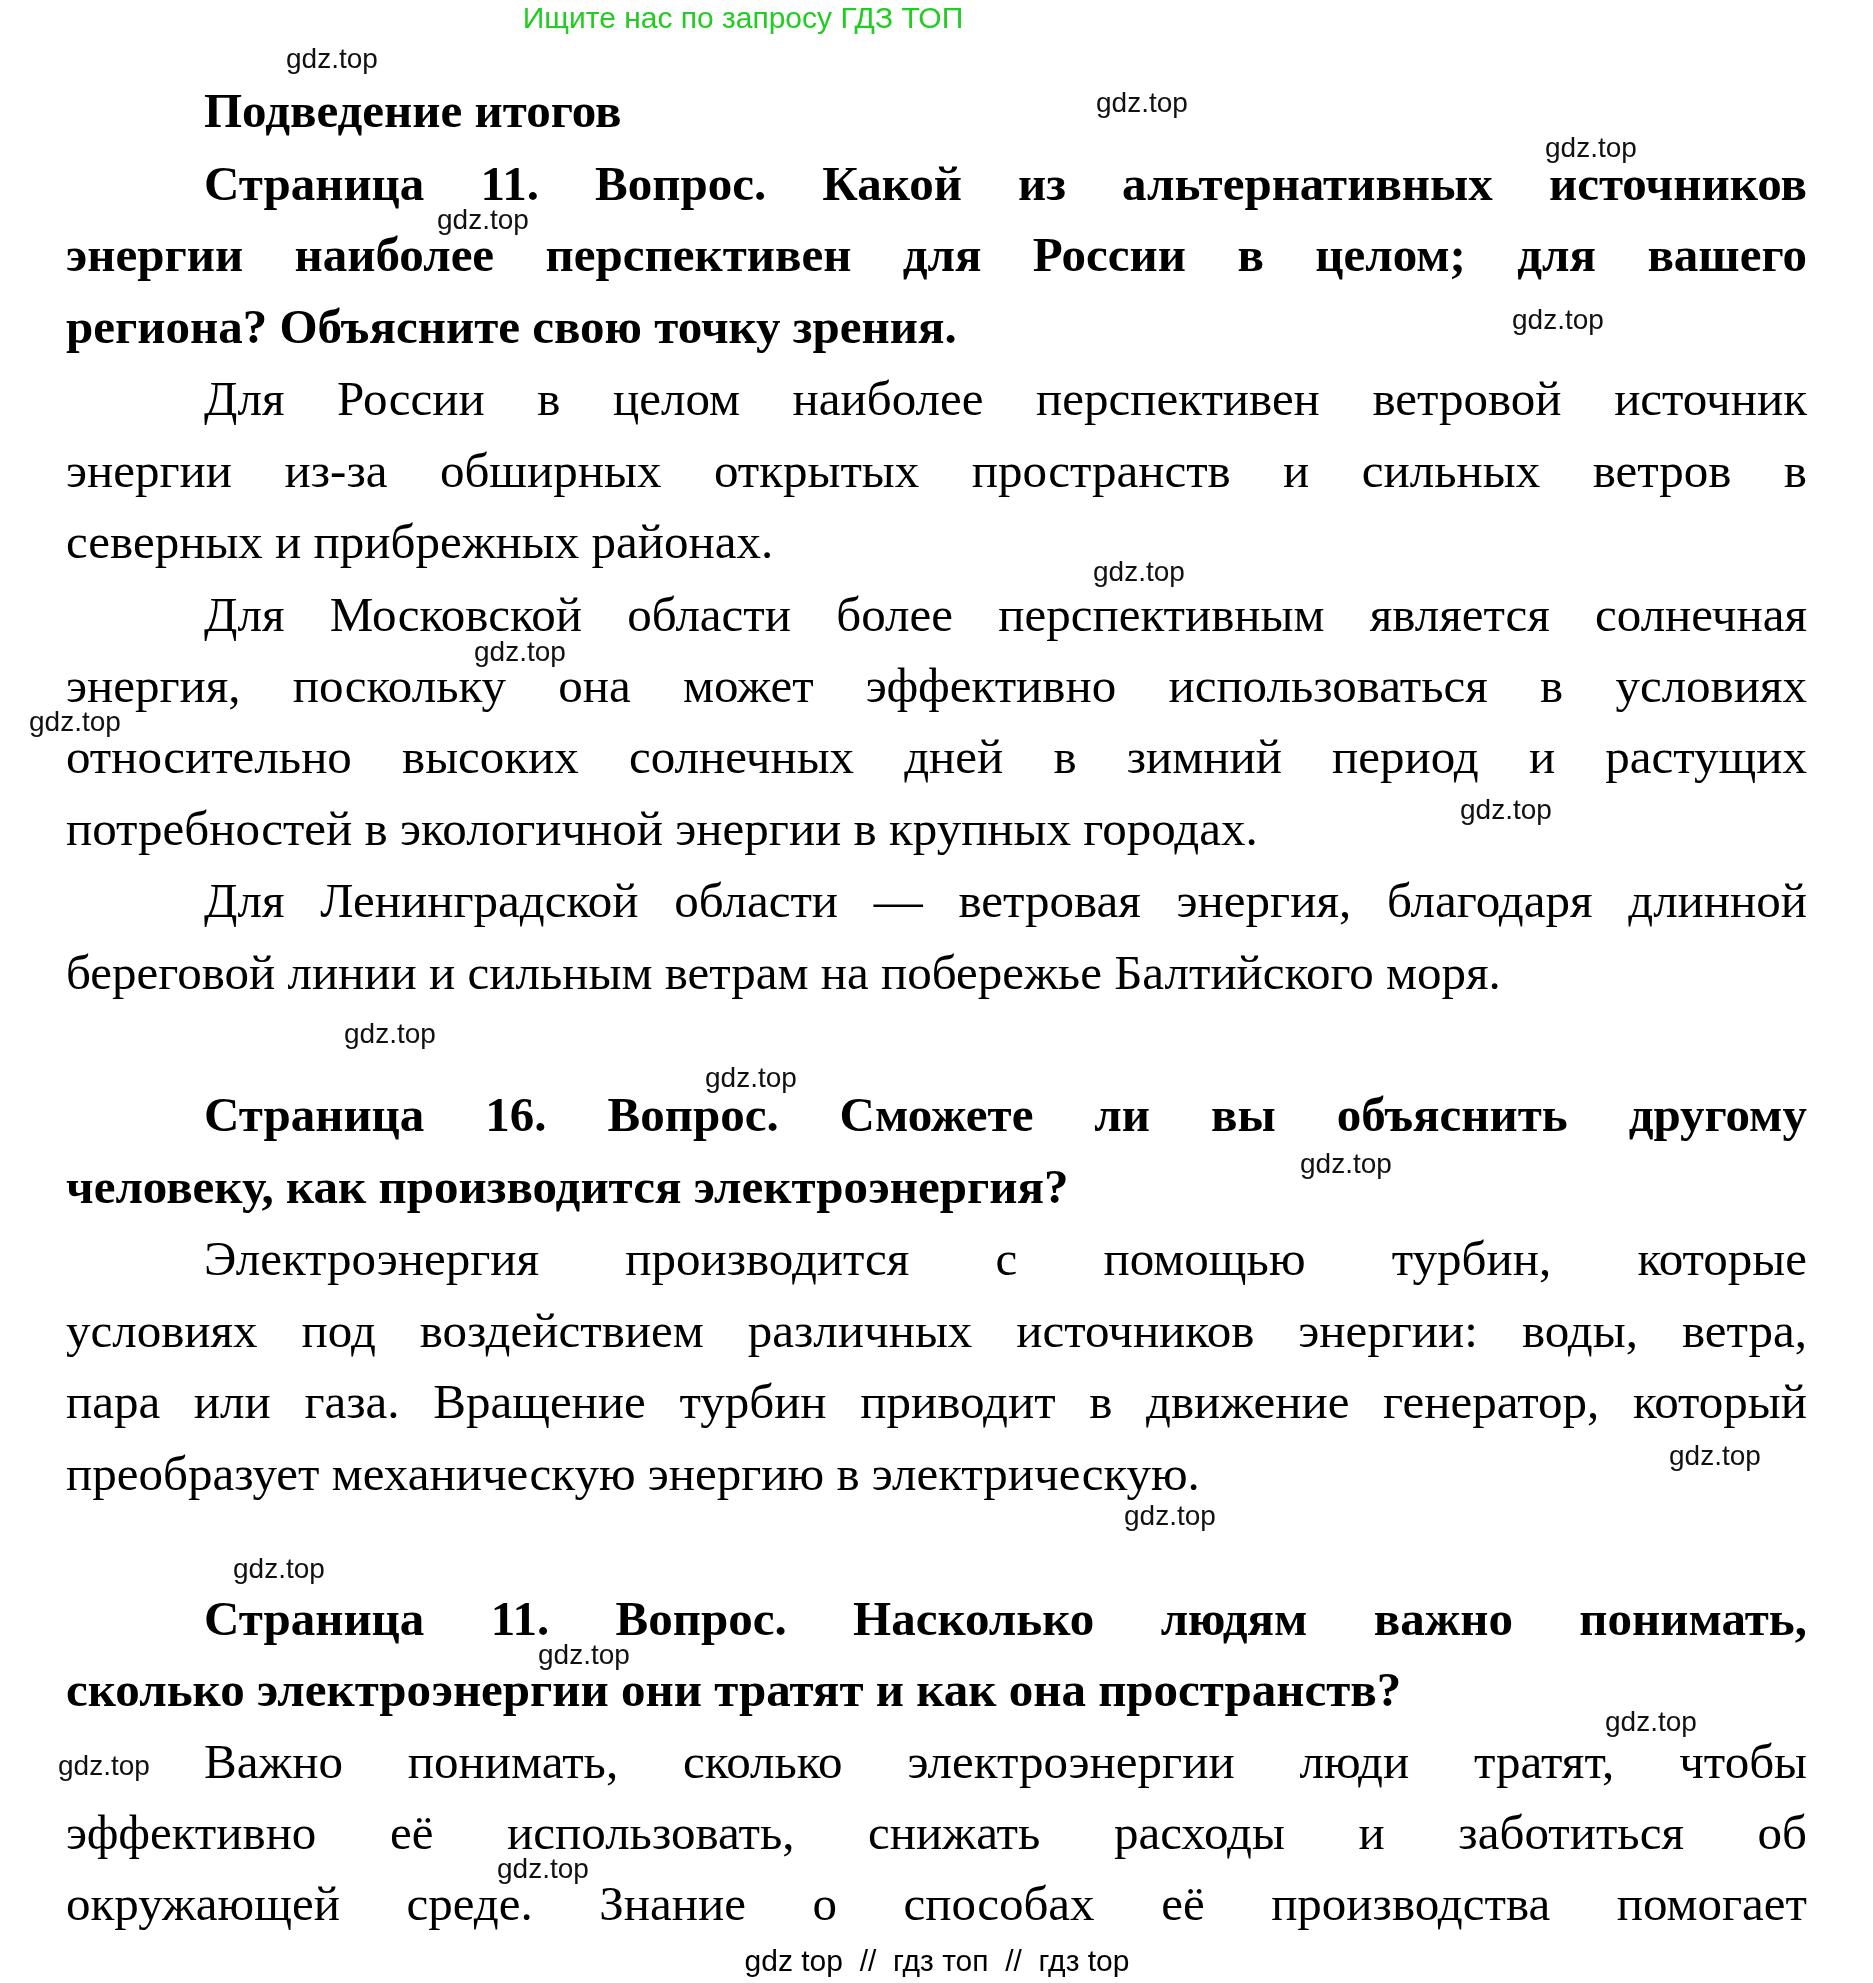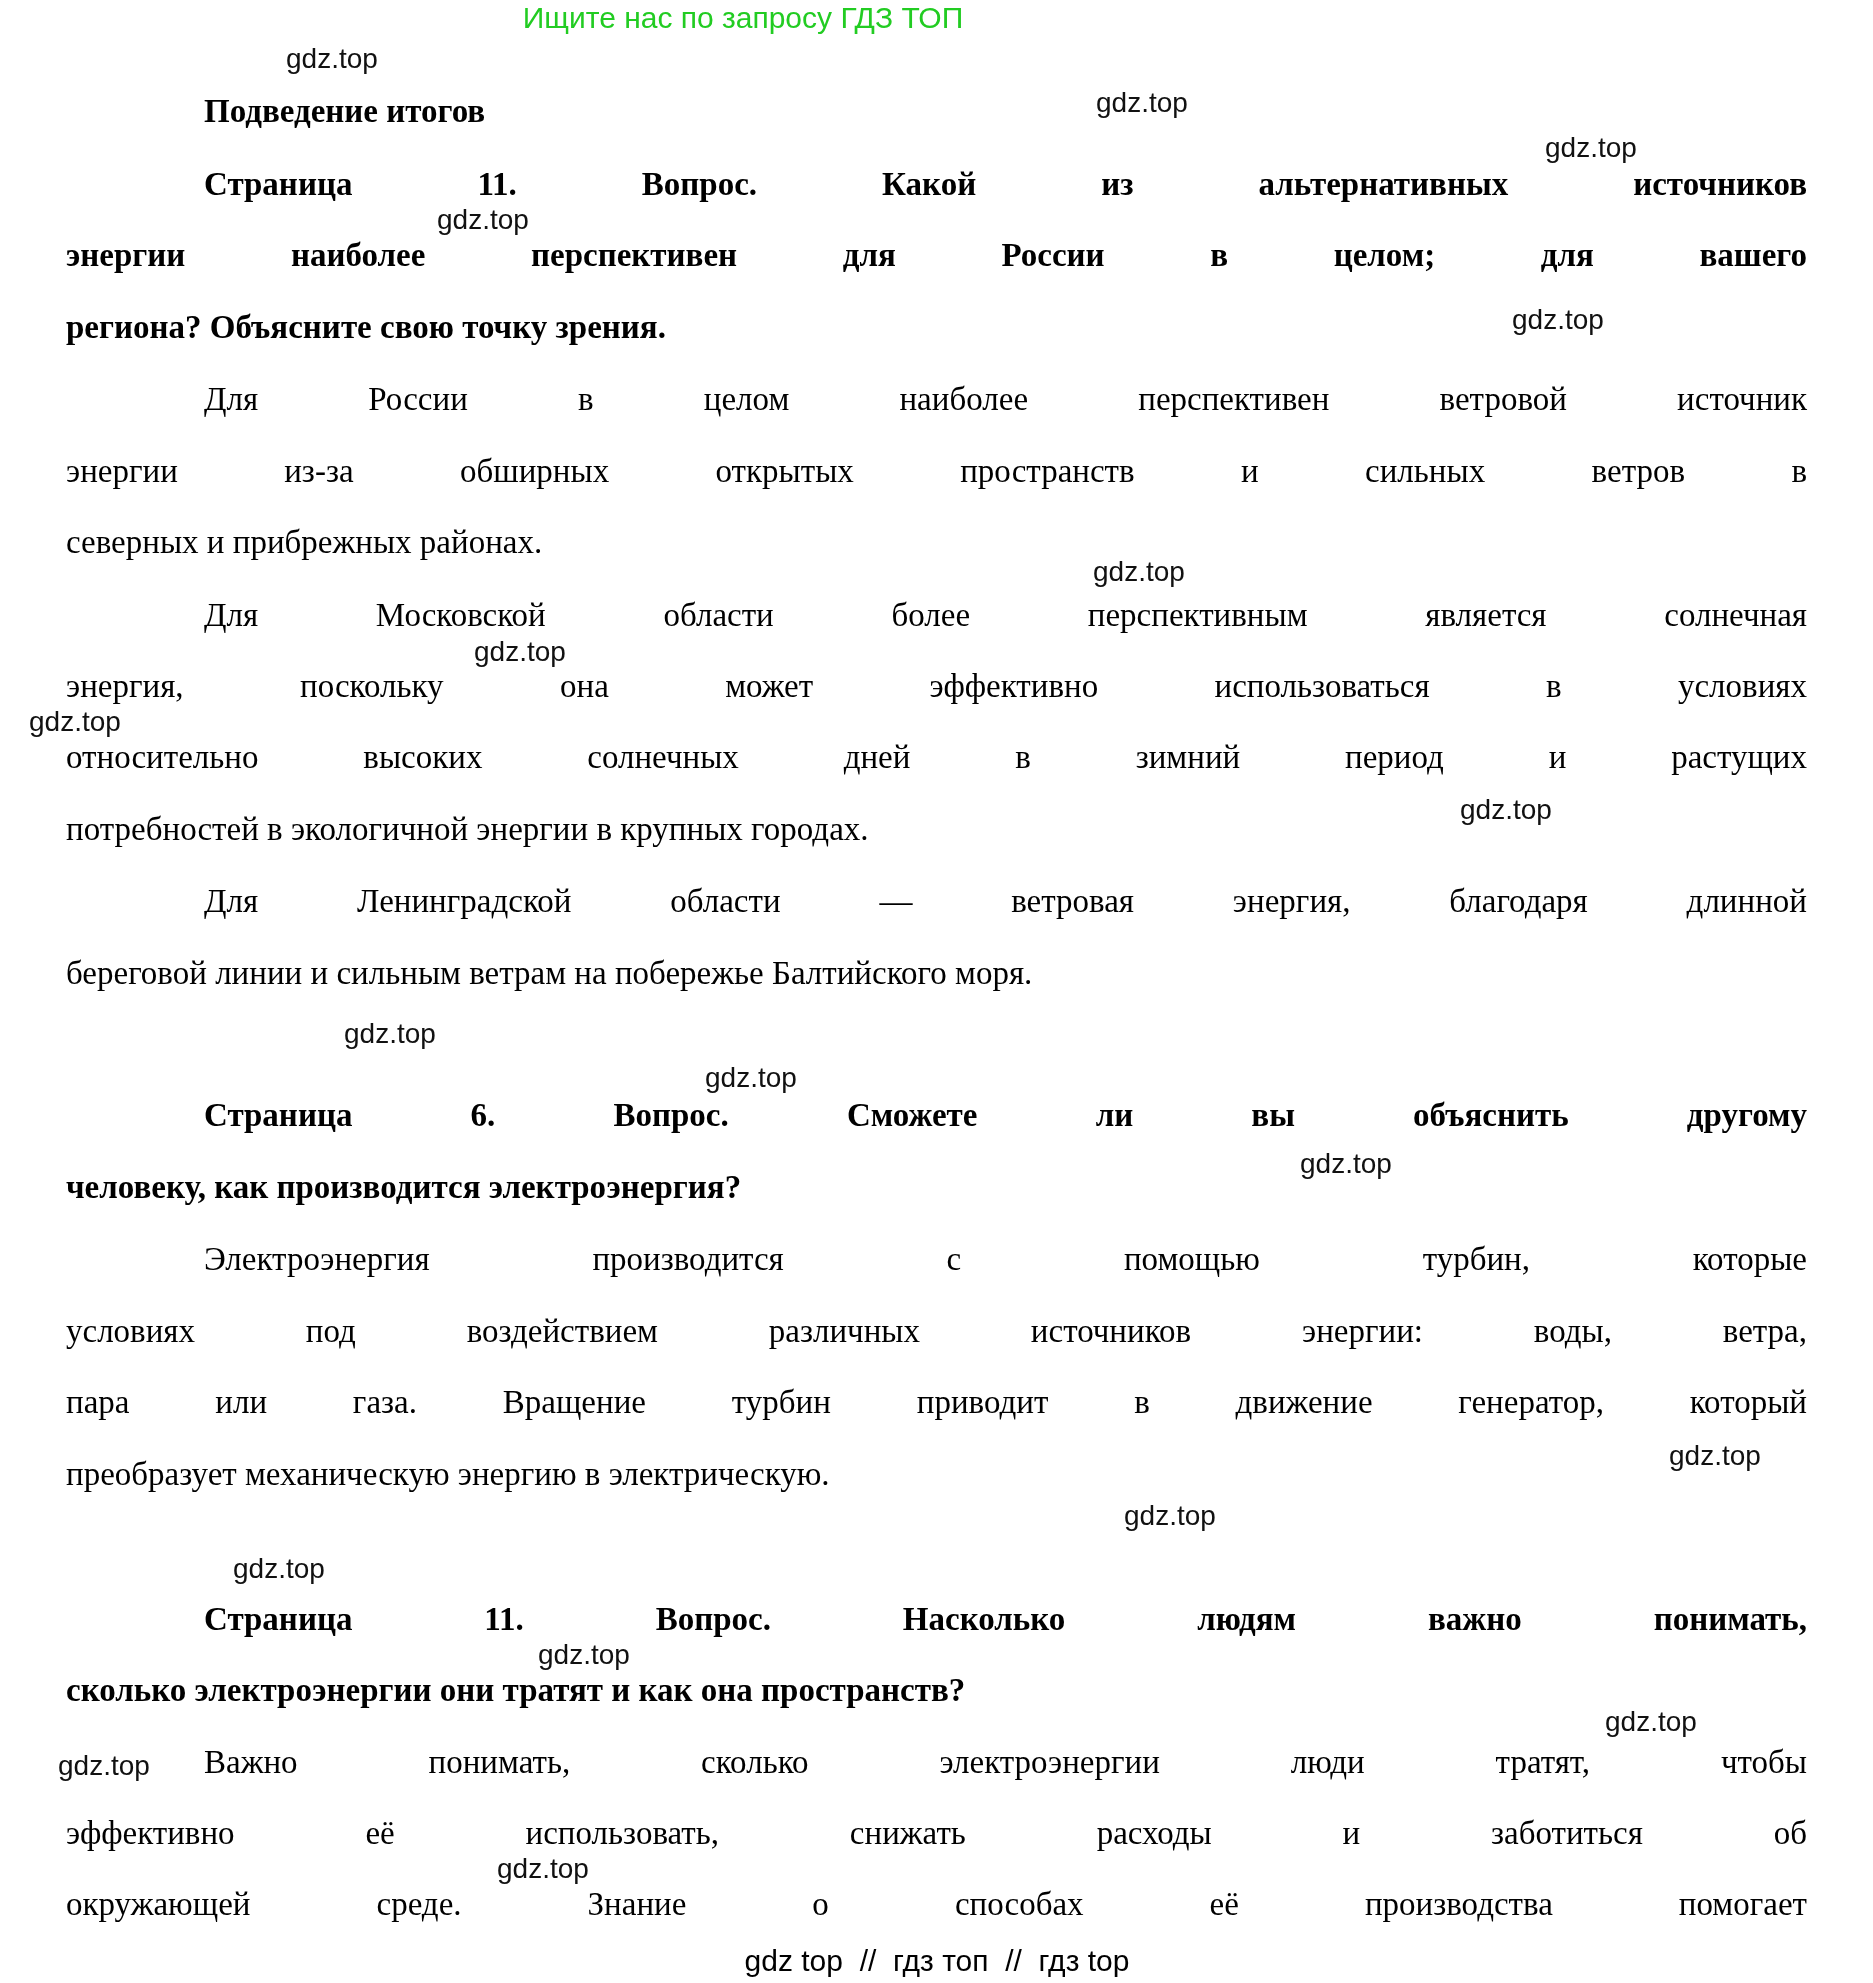--- a/index.html
+++ b/index.html
@@ -9,21 +9,21 @@
     text-align: center; font-family: Liberation Sans, sans-serif;
     font-size: 30px; line-height: 35px; color: #22cc22;
   }
   .footer {
     position: absolute; left: 0; width: 1874px; top: 1940px; height: 41px;
     text-align: center; font-family: "Liberation Sans", sans-serif;
     font-size: 30px; line-height: 41px; color: #000000; white-space: pre;
   }
   .line {
     position: absolute; left: 66px; width: 1741px; height: 70px;
-    font-family: "Liberation Serif", serif; font-size: 33px; line-height: 70px;
+    font-family: "Liberation Serif", serif; font-size: 49px; line-height: 70px;
     color: #000; white-space: nowrap; text-align: justify; text-align-last: justify;
     margin-top: -35px;
   }
   .line.indent { left: 204px; width: 1603px; }
   .line.last { text-align-last: left; }
   .line.bold { font-weight: bold; }
   .wm {
     position: absolute; font-family: "Liberation Sans", sans-serif;
     font-size: 28px; line-height: 31px; color: #111; white-space: nowrap;
     margin-top: -15.7px; margin-left: -48px;
@@ -45,21 +45,21 @@
 <div class="line last" style="top:542px">северных и прибрежных районах.</div>
 
 <div class="line indent" style="top:615px">Для Московской области более перспективным является солнечная</div>
 <div class="line" style="top:686px">энергия, поскольку она может эффективно использоваться в условиях</div>
 <div class="line" style="top:757px">относительно высоких солнечных дней в зимний период и растущих</div>
 <div class="line last" style="top:829px">потребностей в экологичной энергии в крупных городах.</div>
 
 <div class="line indent" style="top:901px">Для Ленинградской области — ветровая энергия, благодаря длинной</div>
 <div class="line last" style="top:973px">береговой линии и сильным ветрам на побережье Балтийского моря.</div>
 
-<div class="line indent bold" style="top:1115px">Страница 6. Вопрос. Сможете ли вы объяснить другому</div>
+<div class="line indent bold" style="top:1115px">Страница 16. Вопрос. Сможете ли вы объяснить другому</div>
 <div class="line bold last" style="top:1187px">человеку, как производится электроэнергия?</div>
 
 <div class="line indent" style="top:1259px">Электроэнергия производится с помощью турбин, которые</div>
 <div class="line" style="top:1331px">условиях под воздействием различных источников энергии: воды, ветра,</div>
 <div class="line" style="top:1402px">пара или газа. Вращение турбин приводит в движение генератор, который</div>
 <div class="line last" style="top:1474px">преобразует механическую энергию в электрическую.</div>
 
 <div class="line indent bold" style="top:1619px">Страница 11. Вопрос. Насколько людям важно понимать,</div>
 <div class="line bold last" style="top:1690px">сколько электроэнергии они тратят и как она пространств?</div>
 

